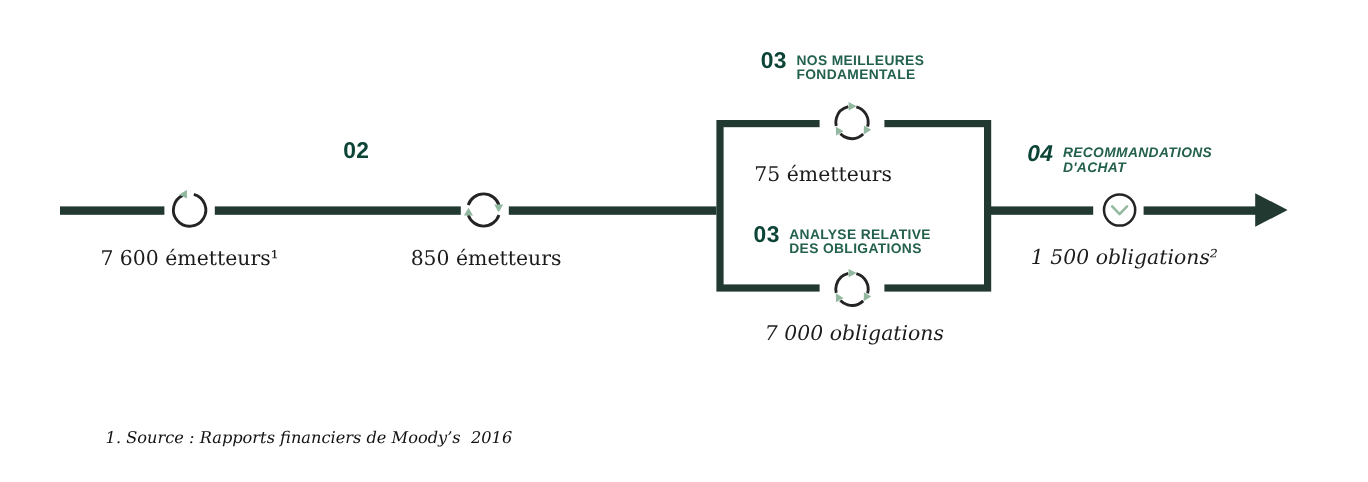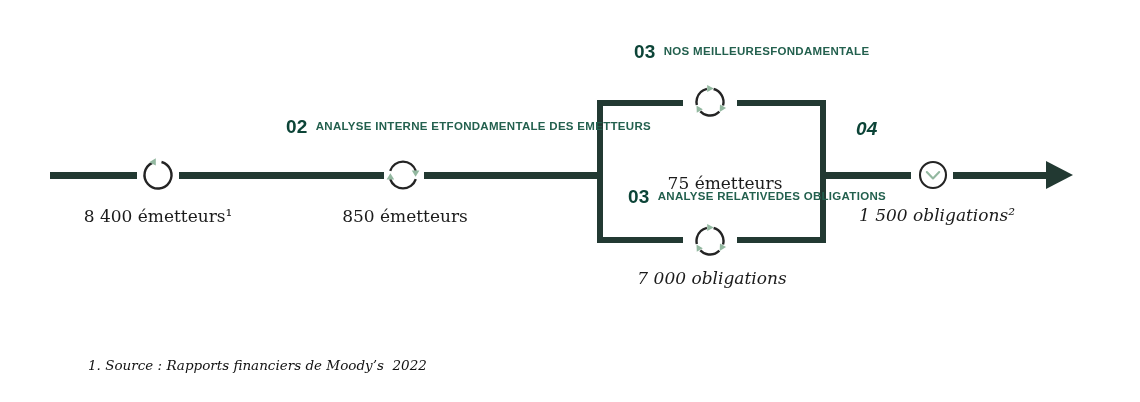--- a/index.html
+++ b/index.html
@@ -26,27 +26,27 @@
   .mask{position:absolute;background:#fff;}
   .mask-top{left:683px;top:96px;width:54px;height:13px;}
   .mask-bottom{left:683px;top:235px;width:54px;height:13px;}
   .head{position:absolute;display:flex;gap:8px;align-items:flex-start;}
   .h1{left:88px;top:119px;}
   .h2{left:286px;top:119px;}
   .h3a{left:634px;top:44px;}
   .h3b{left:628px;top:189px;}
   .h4{left:856px;top:121px;font-style:italic;}
   .num{font-weight:700;font-size:19px;line-height:15px;color:var(--num);letter-spacing:.3px;}
-  .titles{display:flex;padding-top:1px;}
+  .titles{display:flex;flex-direction:column;padding-top:1px;}
   .titles span{font-weight:700;font-size:11.5px;line-height:12px;letter-spacing:.3px;color:var(--head);}
   .value{position:absolute;text-align:center;font-family:"DejaVu Serif",serif;
          font-size:17px;line-height:20px;color:var(--value);}
   .v1{left:78px;top:206px;width:160px;}
   .v2{left:325px;top:206px;width:160px;}
-  .v3a{left:645px;top:136px;width:160px;margin-top:37px;}
+  .v3a{left:606px;top:136px;width:160px;}
   .v3b{left:628px;top:268px;width:168px;font-style:italic;}
   .v4{left:853px;top:205px;width:168px;font-style:italic;}
   .icon{position:absolute;width:44px;height:44px;}
   .i1{left:136px;top:153px;}
   .i2{left:381px;top:153px;}
   .i3a{left:688px;top:80px;}
   .i3b{left:688px;top:219px;}
   .i4{left:911px;top:153px;}
   .footnotes{position:absolute;left:88px;top:320px;
              font-family:"DejaVu Serif",serif;font-style:italic;
@@ -68,28 +68,24 @@
   <div class="mask mask-top"></div>
   <div class="mask mask-bottom"></div>
 
   <div class="icon i1">
     <svg width="44" height="44" viewBox="0 0 44 44">
       <circle cx="22" cy="22" r="15.5" fill="#fff"></circle>
       <path d="M 25.5 9 A 13.5 13.5 0 1 1 16.3 9.8" fill="none" stroke="#242424" stroke-width="2.4"></path>
       <path d="M 19.8 5.2 L 13.2 9.2 L 19.8 12.4 Z" fill="#93b8a0"></path>
     </svg>
   </div>
-  <div class="value v1">8 400 émetteurs¹</div>
+  <div class="value v1">7 600 émetteurs¹</div>
 
   <div class="head h2">
     <span class="num">02</span>
-    <span class="titles">
-      <span>ANALYSE INTERNE ET</span>
-      <span>FONDAMENTALE DES EMETTEURS</span>
-    </span>
   </div>
   <div class="icon i2">
     <svg width="44" height="44" viewBox="0 0 44 44">
       <circle cx="22" cy="22" r="15.5" fill="#fff"></circle>
       <path d="M 9.2 17.8 A 13.5 13.5 0 0 1 34.8 17.8" fill="none" stroke="#242424" stroke-width="2.4"></path>
       <path d="M 34.8 26.2 A 13.5 13.5 0 0 1 9.2 26.2" fill="none" stroke="#242424" stroke-width="2.4"></path>
       <path d="M 5.6 26.5 L 9.4 20.2 L 13.2 26.5 Z" fill="#93b8a0"></path>
       <path d="M 30.8 17.5 L 34.6 23.8 L 38.4 17.5 Z" fill="#93b8a0"></path>
     </svg>
   </div>
@@ -126,28 +122,32 @@
       <circle cx="22" cy="22" r="13.5" fill="none" stroke="#242424" stroke-width="2.4" stroke-dasharray="21 7.27" transform="rotate(-74.5 22 22)"></circle>
       <path d="M 19.2 5.1 L 25.8 8.6 L 19.2 12.1 Z" fill="#93b8a0"></path>
       <path d="M 19.2 5.1 L 25.8 8.6 L 19.2 12.1 Z" fill="#93b8a0" transform="rotate(120 22 22)"></path>
       <path d="M 19.2 5.1 L 25.8 8.6 L 19.2 12.1 Z" fill="#93b8a0" transform="rotate(240 22 22)"></path>
     </svg>
   </div>
   <div class="value v3b">7 000 obligations</div>
 
   <div class="head h4">
     <span class="num">04</span>
+    <span class="titles">
+      <span>RECOMMANDATIONS</span>
+      <span>D'ACHAT</span>
+    </span>
   </div>
   <div class="icon i4">
     <svg width="44" height="44" viewBox="0 0 44 44">
       <circle cx="22" cy="22" r="15" fill="#fff"></circle>
       <circle cx="22" cy="22" r="13" fill="none" stroke="#242424" stroke-width="2.1"></circle>
       <polyline points="15.8,19 22,25.4 28.2,19" fill="none" stroke="#93b8a0" stroke-width="2.1" stroke-linecap="round" stroke-linejoin="round"></polyline>
     </svg>
   </div>
   <div class="value v4">1 500 obligations²</div>
 
   <div class="footnotes">
-    <div>1. Source : Rapports financiers de Moody’s  2022</div>
+    <div>1. Source : Rapports financiers de Moody’s  2016</div>
     
   </div>
 
 </div>
 
 </body></html>

